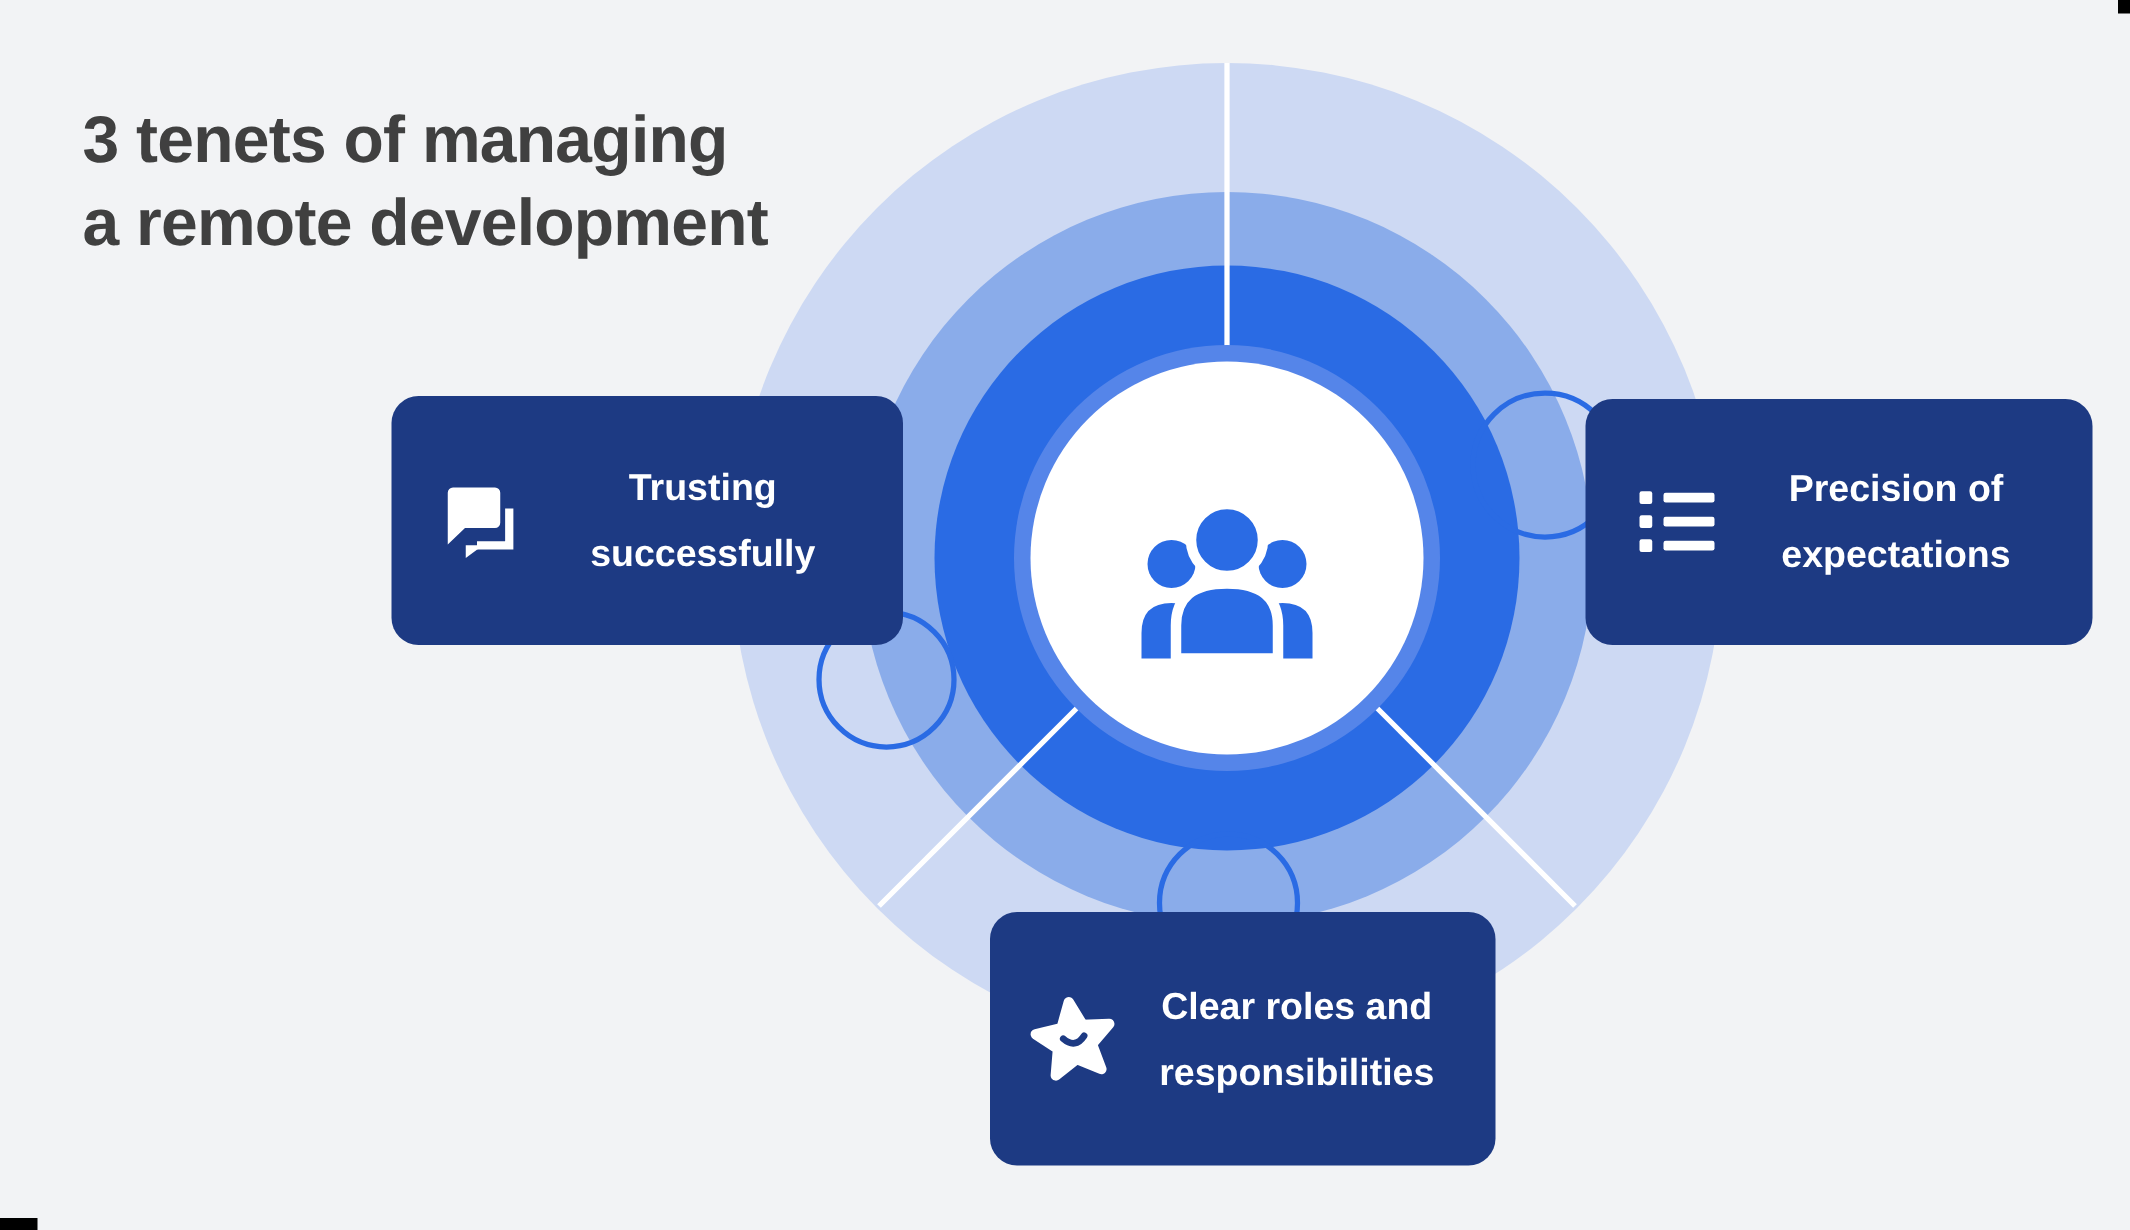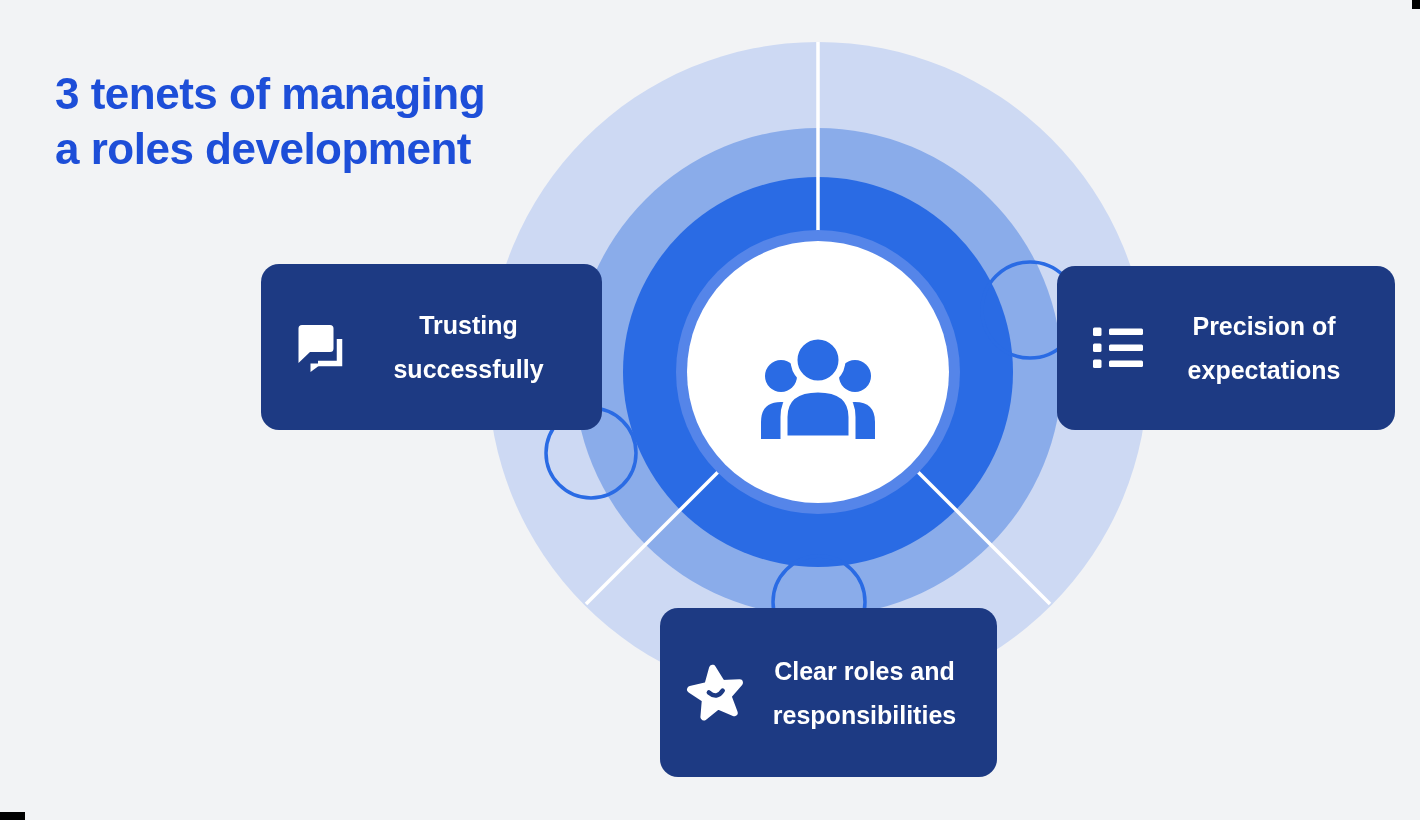--- a/index.html
+++ b/index.html
@@ -19,21 +19,21 @@
     left:687px; top:241px; width:262px; height:262px; background:#ffffff;
     display:flex; align-items:center; justify-content:center;
   }
   .center-circle svg { transform:translateY(14px); }
   
   .overlay { position:absolute; left:0; top:0; pointer-events:none; }
   
   .title {
     position:absolute; left:55px; top:66px;
     font-size:44px; line-height:55px; font-weight:700;
-    color:#1d4ed8; letter-spacing:-0.5px;
+    color:#404040; letter-spacing:-0.5px;
   }
   .title span { display:block; }
   
   .card {
     position:absolute; background:#1d3a83; border-radius:18px;
     display:flex; align-items:center; color:#ffffff;justify-content:flex-end;
   }
   .card-left   { left:261px;  top:264px; width:341px; height:166px; padding-left:30px; }
   .card-right  { left:1057px; top:266px; width:338px; height:164px; padding-left:32px; }
   .card-bottom { left:660px;  top:608px; width:337px; height:169px; padding-left:26px; }
@@ -73,21 +73,21 @@
       <circle cx="99" cy="47" r="16" fill="#2a6be4"></circle>
       <path d="M5 110 V93 q0-20 20-20 q20 0 20 20 V110 Z" fill="#2a6be4"></path>
       <path d="M79 110 V93 q0-20 20-20 q20 0 20 20 V110 Z" fill="#2a6be4"></path>
       <circle cx="62" cy="31" r="24" fill="#2a6be4" stroke="#ffffff" stroke-width="7"></circle>
       <path d="M28 110 V88 q0-28 34-28 q34 0 34 28 V110 Z" fill="#2a6be4" stroke="#ffffff" stroke-width="7"></path>
     </svg>
   </div>
 
   <h1 class="title">
     <span>3 tenets of managing</span>
-    <span>a roles development</span>
+    <span>a remote development</span>
   </h1>
 
   <div class="card card-left">
     <span class="card-icon">
       <svg width="56" height="56" viewBox="0 0 56 56">
         <path d="M10 6 h28 a3.5 3.5 0 0 1 3.5 3.5 v20 a3.5 3.5 0 0 1 -3.5 3.5 H18 L6.5 44 V9.5 A3.5 3.5 0 0 1 10 6 Z" fill="#ffffff"></path>
         <path d="M47.5 20 V44.5 H26" fill="none" stroke="#ffffff" stroke-width="5.5"></path>
         <path d="M30 44.5 L18.5 53 V44.5 Z" fill="#ffffff"></path>
       </svg>
     </span>

